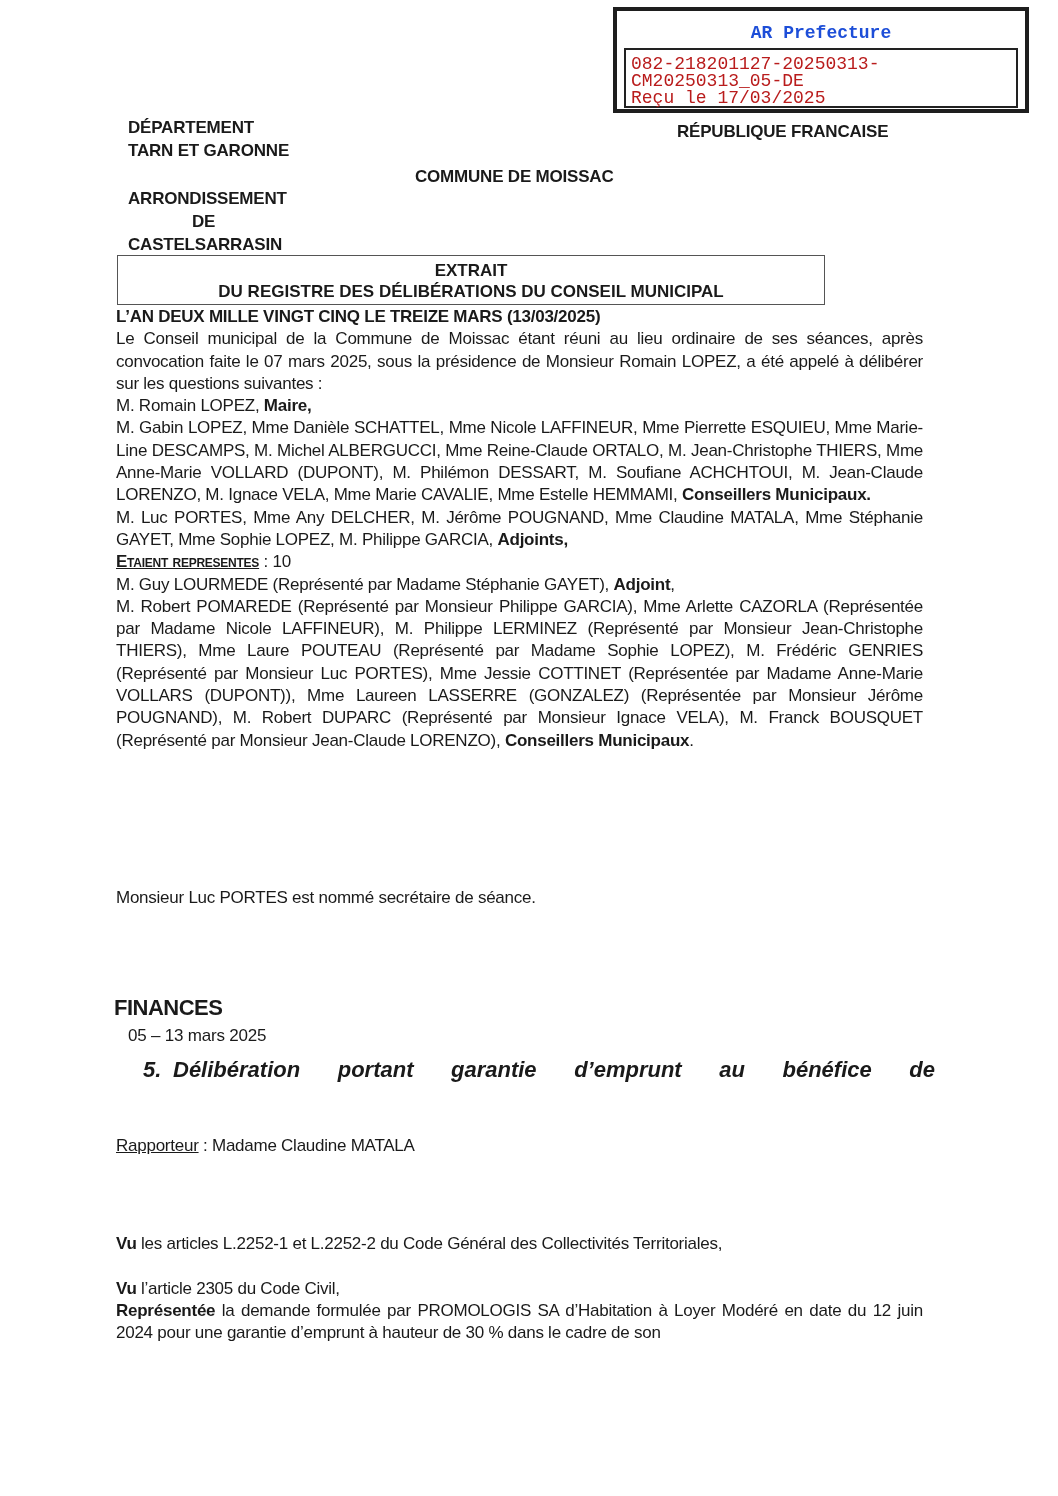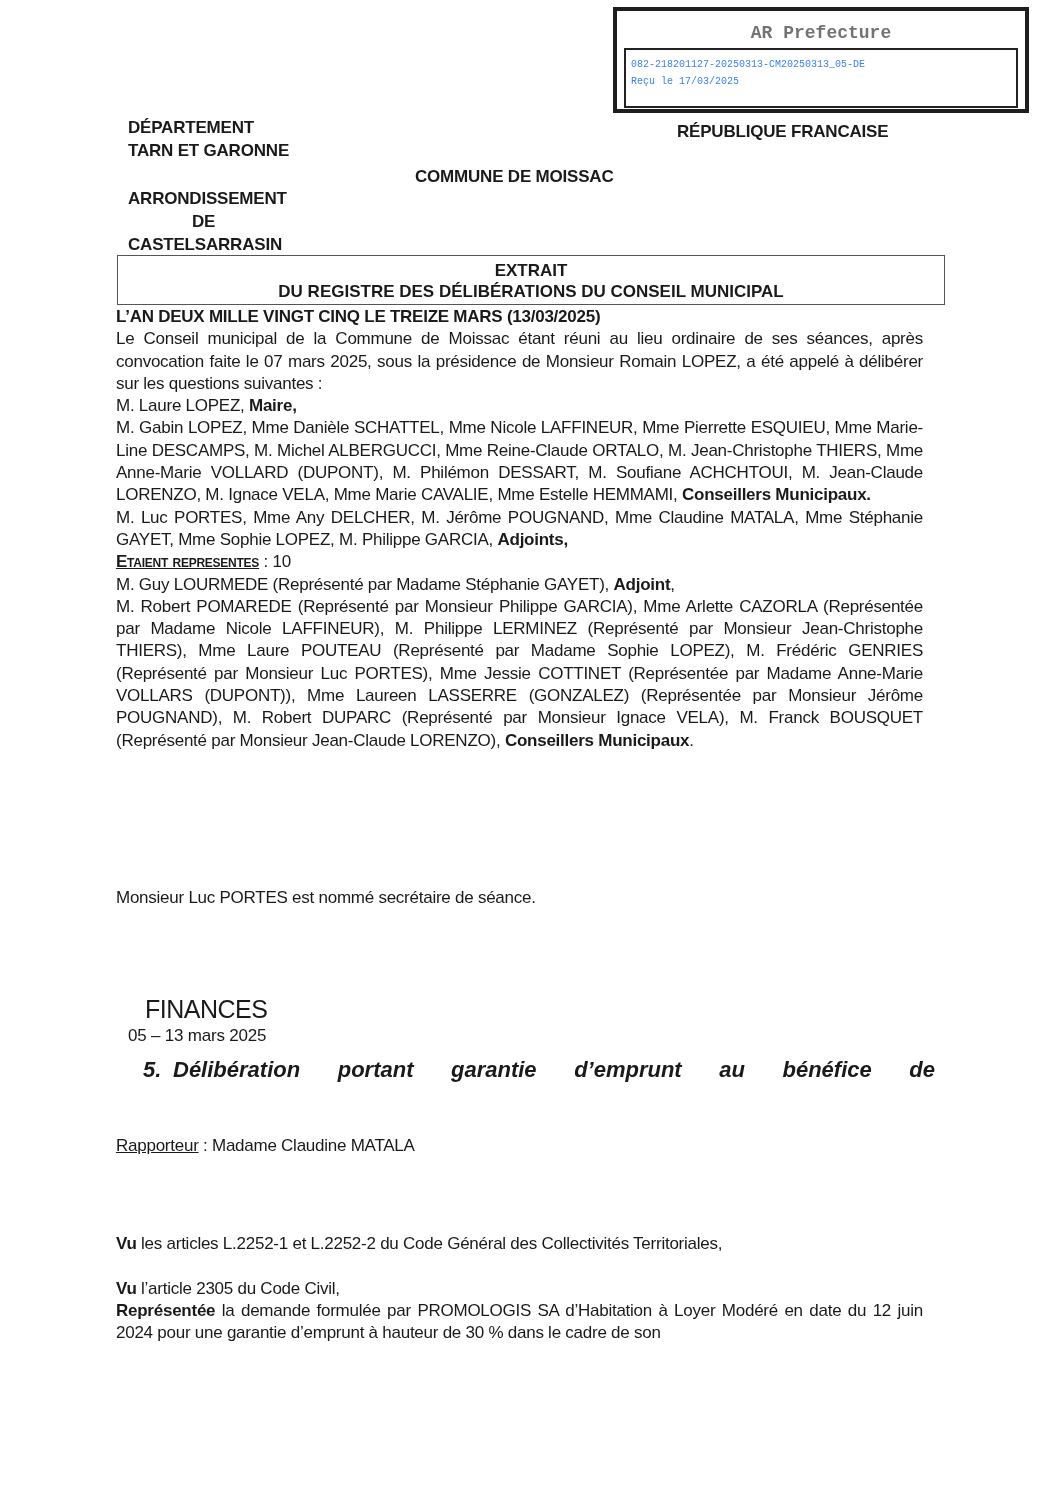--- a/index.html
+++ b/index.html
@@ -9,46 +9,46 @@
   }
   .abs { position: absolute; }
 
   
   .stamp {
     left: 613px; top: 7px; width: 416px; height: 106px;
     border: 4px solid #1e1e1e; box-sizing: border-box; background: #fff;
   }
   .stamp-title {
     position: absolute; left: 0; right: 0; top: 12px; text-align: center;
-    font-family: "Liberation Mono", monospace; font-weight: bold; font-size: 18px; color: #737373;
+    font-family: "Liberation Mono", monospace; font-weight: bold; font-size: 18px; color: #1d4ed8;
   }
   .stamp-inner {
     position: absolute; left: 7px; right: 7px; top: 37px; height: 60px;
     border: 2px solid #222; box-sizing: border-box; padding: 6px 4px 0 5px;
-    font-family: "Liberation Mono", monospace; font-size: 10px; line-height: 17px; color: #3b82f6;
+    font-family: "Liberation Mono", monospace; font-size: 18px; line-height: 17px; color: #b91c1c;
   }
 
   .hdr { font-weight: bold; font-size: 17px; line-height: 23px; letter-spacing: -0.2px; }
 
   .extrait-box {
-    left: 117px; top: 255px; width: 828px; height: 50px;
+    left: 117px; top: 255px; width: 708px; height: 50px;
     border: 1px solid #555; box-sizing: border-box; text-align: center;
     font-weight: bold; font-size: 17px; line-height: 21px; padding-top: 4px;
   }
 
   .body-text {
     left: 116px; width: 807px; font-size: 17px; line-height: 22.3px;
     text-align: justify; letter-spacing: -0.25px;
   }
   .body-text p { margin: 0; }
   .u { text-decoration: underline; }
   .sc { font-variant: small-caps; font-weight: bold; }
   b { font-weight: bold; }
 
-  .section-title { left: 145px; top: 995px; font-size: 25px; font-weight: normal; letter-spacing: -0.5px; }
+  .section-title { left: 114px; top: 995px; font-size: 22px; font-weight: bold; letter-spacing: -0.5px; }
   .section-date { left: 128px; top: 1026px; font-size: 17px; letter-spacing: -0.2px; }
 
   .delib-title {
     left: 143px; top: 1055px; width: 792px; font-size: 22px; font-weight: bold;
     font-style: italic; line-height: 29px;
   }
   .delib-title .num { position: absolute; left: 0; top: 0; }
   .delib-title .txt { margin-left: 30px; text-align: justify; text-align-last: left; display: block; }
   .delib-title .l1 { display: flex; justify-content: space-between; }
 </style>
@@ -77,21 +77,21 @@
 
 <div class="abs extrait-box">
   <div>EXTRAIT</div>
   <div>DU REGISTRE DES DÉLIBÉRATIONS DU CONSEIL MUNICIPAL</div>
 </div>
 
 <div class="abs body-text" style="top:306px;">
   <p style="font-weight:bold;">L’AN DEUX MILLE VINGT CINQ LE TREIZE MARS (13/03/2025)</p>
   <p>Le Conseil municipal de la Commune de Moissac étant réuni au lieu ordinaire de ses séances, après convocation faite le 07 mars 2025, sous la présidence de Monsieur Romain LOPEZ, a été appelé à délibérer sur les questions suivantes :</p>
 
-  <p><span>M. Laure LOPEZ, </span><b>Maire,</b></p>
+  <p><span>M. Romain LOPEZ, </span><b>Maire,</b></p>
   <p><span>M. Gabin LOPEZ, Mme Danièle SCHATTEL, Mme Nicole LAFFINEUR, Mme Pierrette ESQUIEU, Mme Marie-Line DESCAMPS, M. Michel ALBERGUCCI, Mme Reine-Claude ORTALO, M. Jean-Christophe THIERS, Mme Anne-Marie VOLLARD (DUPONT), M. Philémon DESSART, M. Soufiane ACHCHTOUI, M. Jean-Claude LORENZO, M. Ignace VELA, Mme Marie CAVALIE, Mme Estelle HEMMAMI, </span><b>Conseillers Municipaux.</b></p>
   <p><span>M. Luc PORTES, Mme Any DELCHER, M. Jérôme POUGNAND, Mme Claudine MATALA, Mme Stéphanie GAYET, Mme Sophie LOPEZ, M. Philippe GARCIA, </span><b>Adjoints,</b></p>
 
   <p><span class="u sc">Etaient representes</span><span> : 10</span></p>
   <p><span>M. Guy LOURMEDE (Représenté par Madame Stéphanie GAYET), </span><b>Adjoint</b><span>,</span></p>
   <p><span>M. Robert POMAREDE (Représenté par Monsieur Philippe GARCIA), Mme Arlette CAZORLA (Représentée par Madame Nicole LAFFINEUR), M. Philippe LERMINEZ (Représenté par Monsieur Jean-Christophe THIERS), Mme Laure POUTEAU (Représenté par Madame Sophie LOPEZ), M. Frédéric GENRIES (Représenté par Monsieur Luc PORTES), Mme Jessie COTTINET (Représentée par Madame Anne-Marie VOLLARS (DUPONT)), Mme Laureen LASSERRE (GONZALEZ) (Représentée par Monsieur Jérôme POUGNAND), M. Robert DUPARC (Représenté par Monsieur Ignace VELA), M. Franck BOUSQUET (Représenté par Monsieur Jean-Claude LORENZO), </span><b>Conseillers Municipaux</b><span>.</span></p>
 </div>
 
 <div class="abs body-text" style="top:887px;">Monsieur Luc PORTES est nommé secrétaire de séance.</div>
 

